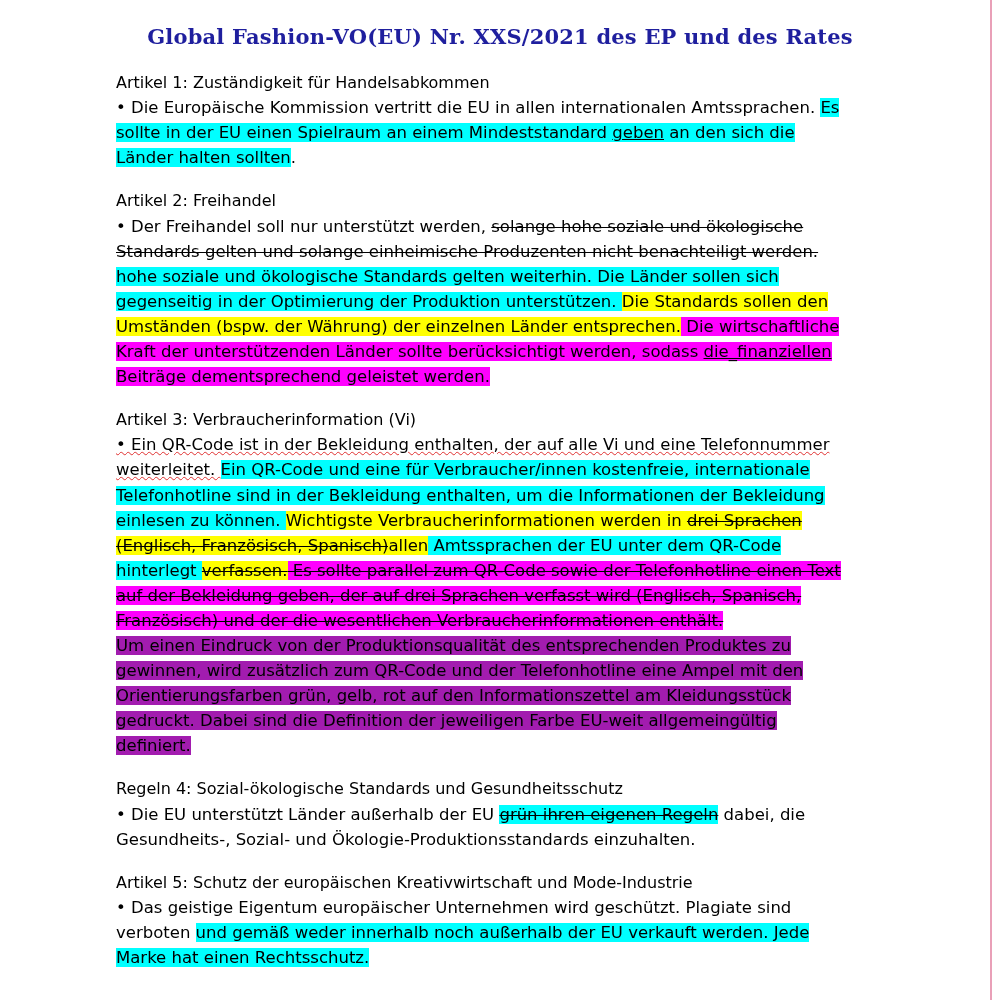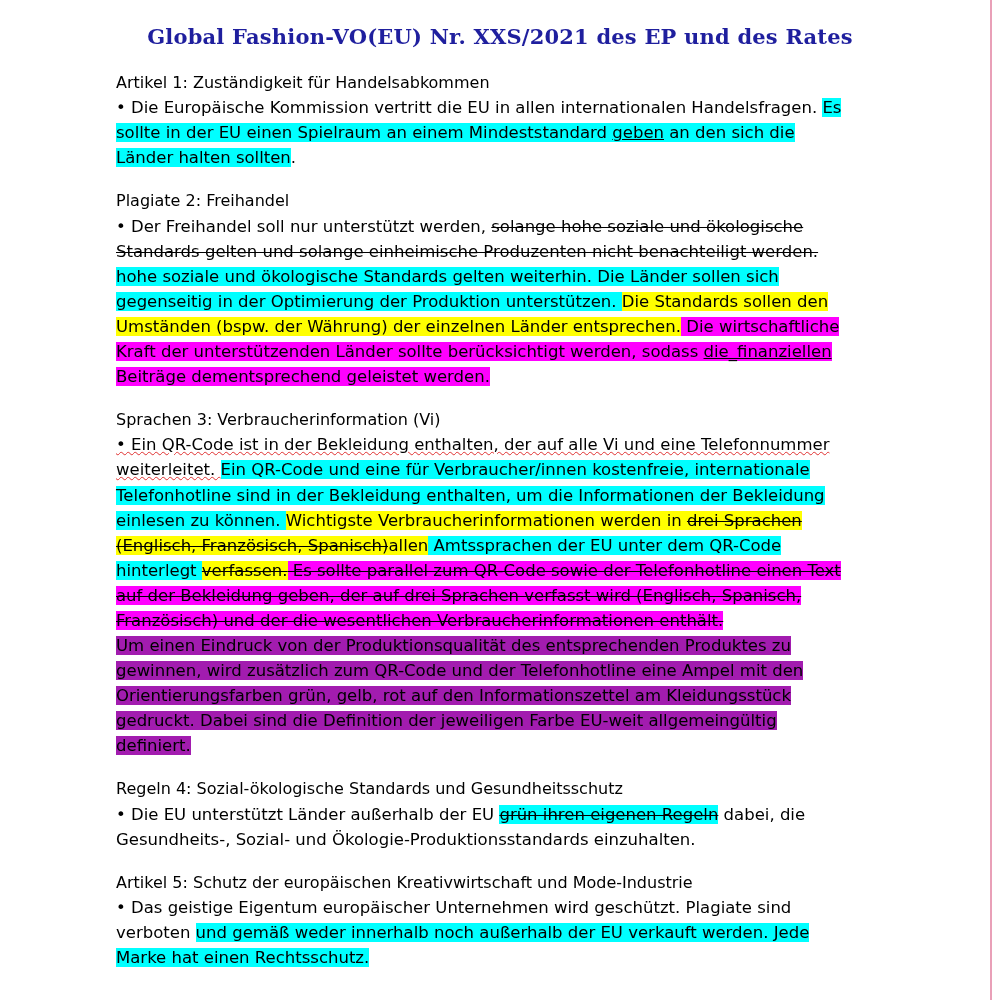--- a/index.html
+++ b/index.html
@@ -75,30 +75,30 @@
 
 <div class="page">
   <div class="right-rule"></div>
 
   <div class="doc-title">Global Fashion-VO(EU) Nr. XXS/2021 des EP und des Rates</div>
 
   <div class="body-area">
 
     <div class="article">
       <div class="art-head">Artikel 1: Zuständigkeit für Handelsabkommen</div>
-      <div class="art-body"><span>• Die Europäische Kommission vertritt die EU in allen internationalen Handelsfragen. </span><span class="hl-cyan">Es sollte in der EU einen Spielraum an einem Mindeststandard </span><span class="hl-cyan ins">geben</span><span class="hl-cyan"> an den sich die Länder halten sollten</span><span>.</span></div>
+      <div class="art-body"><span>• Die Europäische Kommission vertritt die EU in allen internationalen Amtssprachen. </span><span class="hl-cyan">Es sollte in der EU einen Spielraum an einem Mindeststandard </span><span class="hl-cyan ins">geben</span><span class="hl-cyan"> an den sich die Länder halten sollten</span><span>.</span></div>
     </div>
 
     <div class="article">
-      <div class="art-head">Plagiate 2: Freihandel</div>
+      <div class="art-head">Artikel 2: Freihandel</div>
       <div class="art-body"><span>• Der Freihandel soll nur unterstützt werden, </span><span class="strike">solange hohe soziale und ökologische Standards gelten und solange einheimische Produzenten nicht benachteiligt werden. </span><span class="hl-cyan"> hohe soziale und ökologische Standards gelten weiterhin. Die Länder sollen sich gegenseitig in der Optimierung der Produktion unterstützen. </span><span class="hl-yellow">Die Standards sollen den Umständen (bspw. der Währung) der einzelnen Länder entsprechen.</span><span class="hl-pink"> Die wirtschaftliche Kraft der unterstützenden Länder sollte berücksichtigt werden, sodass </span><span class="hl-pink ins">die_finanziellen</span><span class="hl-pink"> Beiträge dementsprechend geleistet werden.</span></div>
     </div>
 
     <div class="article">
-      <div class="art-head">Sprachen 3: Verbraucherinformation (Vi)</div>
+      <div class="art-head">Artikel 3: Verbraucherinformation (Vi)</div>
       <div class="art-body"><span class="strike spell">• Ein QR-Code ist in der Bekleidung enthalten, der auf alle Vi und eine Telefonnummer weiterleitet. </span><span class="hl-cyan"> Ein QR-Code und eine für Verbraucher/innen kostenfreie, internationale Telefonhotline sind in der Bekleidung enthalten, um die Informationen der Bekleidung einlesen zu können. </span><span class="hl-yellow">Wichtigste Verbraucherinformationen werden in </span><span class="hl-yellow strike">drei Sprachen (Englisch, Französisch, Spanisch)</span><span class="hl-yellow">allen</span><span class="hl-cyan"> Amtssprachen der EU unter dem QR-Code hinterlegt </span><span class="hl-yellow strike">verfassen.</span><span class="hl-pink strike"> Es sollte parallel zum QR-Code sowie der Telefonhotline einen Text auf der Bekleidung geben, der auf drei Sprachen verfasst wird (Englisch, Spanisch, Französisch) und der die wesentlichen Verbraucherinformationen enthält.</span><br><span class="hl-green">Um einen Eindruck von der Produktionsqualität des entsprechenden Produktes zu gewinnen, wird zusätzlich zum QR-Code und der Telefonhotline eine Ampel mit den Orientierungsfarben grün, gelb, rot auf den Informationszettel am Kleidungsstück gedruckt. Dabei sind die Definition der jeweiligen Farbe EU-weit allgemeingültig definiert.</span></div>
     </div>
 
     <div class="article">
       <div class="art-head">Regeln 4: Sozial-ökologische Standards und Gesundheitsschutz</div>
       <div class="art-body"><span>• Die EU unterstützt Länder außerhalb der EU </span><span class="hl-cyan strike">grün ihren eigenen Regeln</span><span> dabei, die Gesundheits-, Sozial- und Ökologie-Produktionsstandards einzuhalten.</span></div>
     </div>
 
     <div class="article">
       <div class="art-head">Artikel 5: Schutz der europäischen Kreativwirtschaft und Mode-Industrie</div>

